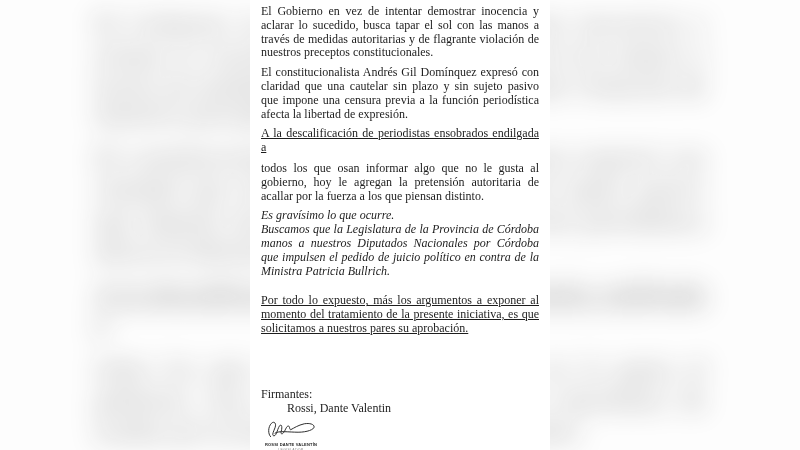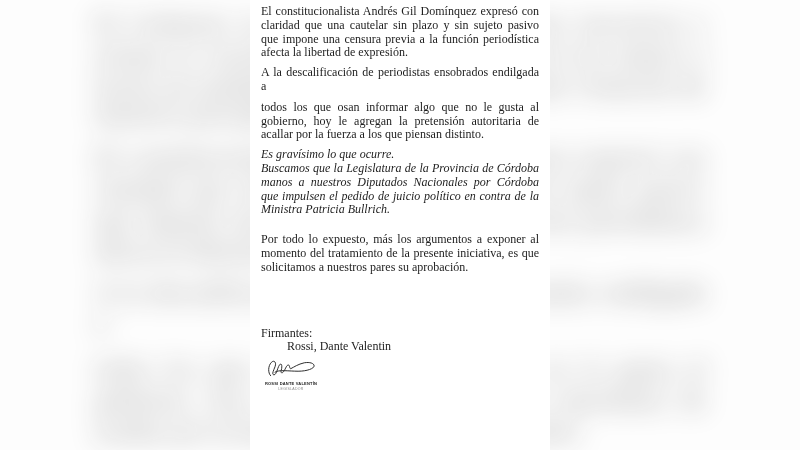--- a/index.html
+++ b/index.html
@@ -42,23 +42,23 @@
   }
 
   .doc {
     font-size: 12px;
     line-height: 1.15;
     color: #1d1d1d;
     text-align: justify;
     padding: 5px 11px 0 11px;
   }
   .para { margin: 0 0 6px 0; }
-  .para.intro { text-align-last: justify; margin-bottom: 7px; }
+  .para.intro { text-align-last: justify; margin-bottom: 7px; text-decoration: underline; }
   .para.no-gap { margin-bottom: 0; font-style: italic; }
-  .para.gap-top { margin-top: 16px; }
+  .para.gap-top { margin-top: 16px; text-decoration: underline; }
 
   .firmantes-label { margin-top: 52px; }
   .signatory-name { margin-left: 26px; }
 
   .signature-block {
     margin-top: 3px;
     margin-left: 1px;
     width: 58px;
     text-align: center;
   }
@@ -97,20 +97,21 @@
 
       <p class="para">todos los que osan informar algo que no le gusta al gobierno, hoy le agregan la pretensión autoritaria de acallar por la fuerza a los que piensan distinto.</p>
 
     </div>
       </div>
   </div>
 
   <div class="page">
     <div class="doc">
 
+      <p class="para">El Gobierno en vez de intentar demostrar inocencia y aclarar lo sucedido, busca tapar el sol con las manos a través de medidas autoritarias y de flagrante violación de nuestros preceptos constitucionales.</p>
 
       <p class="para">El constitucionalista Andrés Gil Domínquez expresó con claridad que una cautelar sin plazo y sin sujeto pasivo que impone una censura previa a la función periodística afecta la libertad de expresión.</p>
 
       <p class="para intro">A la descalificación de periodistas ensobrados endilgada a</p>
 
       <p class="para">todos los que osan informar algo que no le gusta al gobierno, hoy le agregan la pretensión autoritaria de acallar por la fuerza a los que piensan distinto.</p>
 
       <p class="para no-gap">Es gravísimo lo que ocurre.</p>
 
       <p class="para no-gap">Buscamos que la Legislatura de la Provincia de Córdoba manos a nuestros Diputados Nacionales por Córdoba que impulsen el pedido de juicio político en contra de la Ministra Patricia Bullrich.</p>

